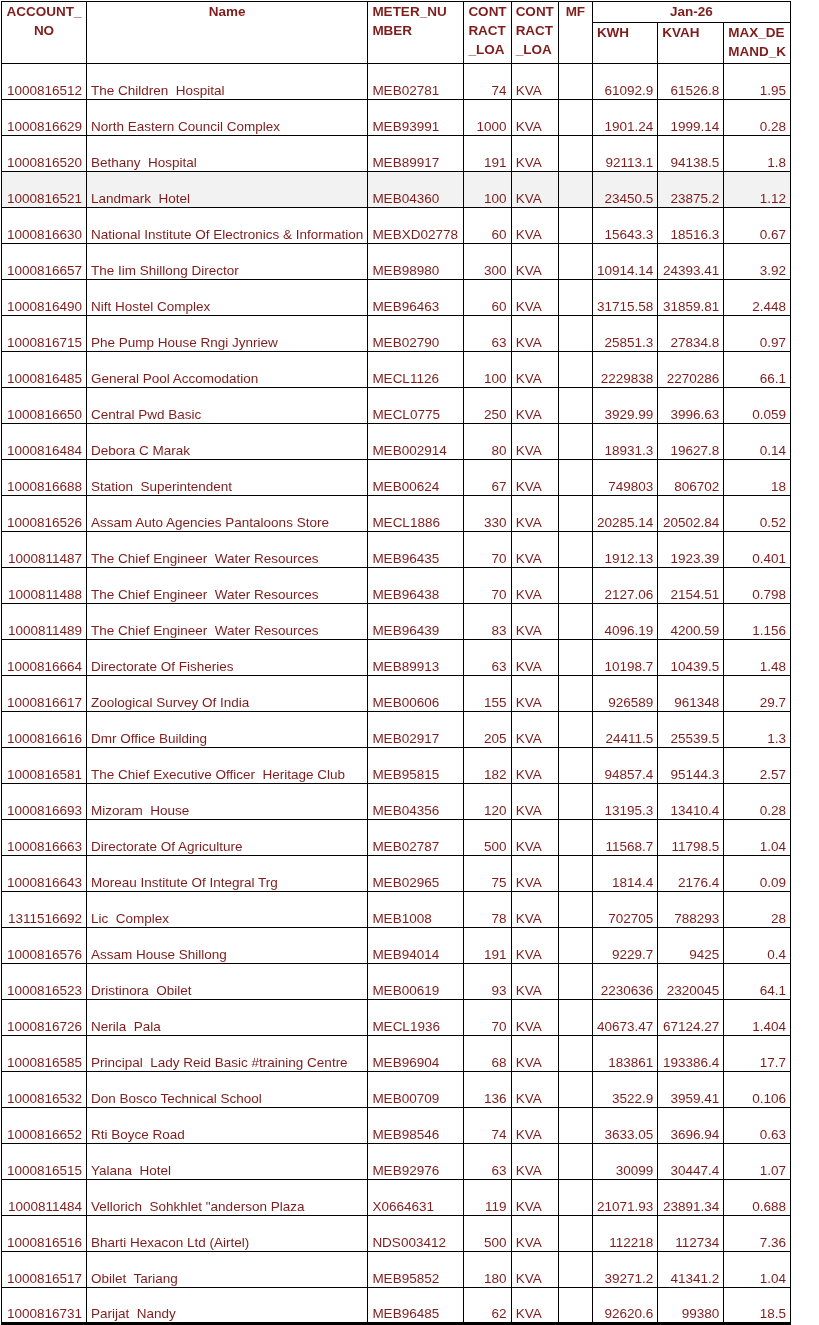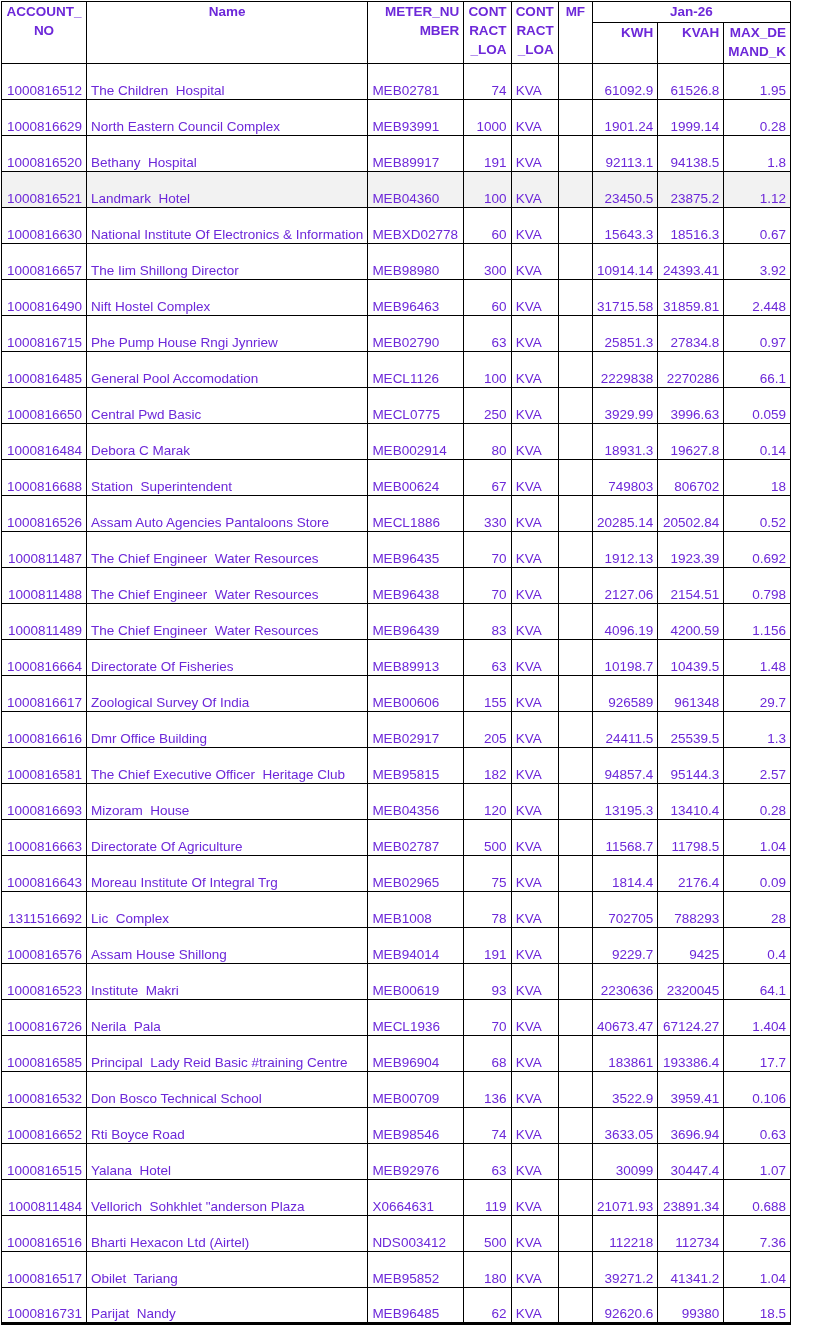--- a/index.html
+++ b/index.html
@@ -14,42 +14,42 @@
     position: relative;
     overflow: hidden;
     font-family: "Liberation Sans", sans-serif;
   }
   table.grid {
     border-collapse: collapse;
     table-layout: fixed;
     margin: 1px 0 0 1px;
     font-family: "Liberation Sans", sans-serif;
     font-size: 13.5px;
-    color: #6d28d9;
+    color: #7f1d1d;
     border: 1px solid #000000;
     border-bottom: 3px solid #000000;
   }
   table.grid th, table.grid td {
     border: 1px solid #000000;
     padding: 0 4px;
     overflow: hidden;
   }
   
   thead th {
     font-weight: bold;
     vertical-align: top;
     white-space: pre-line;
     line-height: 1.42;
     padding-top: 1px;
     font-size: 13.5px;
   }
   tr.hrow1 { height: 21px; }
   tr.hrow2 { height: 41px; }
   th.hc { text-align: center; }
-  th.hl { text-align: right; }
+  th.hl { text-align: left; }
   th.bb { border-bottom: 2px solid #000000; }
   
   tbody tr { height: 36px; }
   tbody td {
     vertical-align: bottom;
     padding-bottom: 8px;
     line-height: 1.1;
   }
   td.num { text-align: right; }
   td.txt { text-align: left; white-space: pre; }
@@ -239,21 +239,21 @@
         </tr>
         <tr>
           <td class="num">1000811487</td>
           <td class="txt">The Chief Engineer  Water Resources</td>
           <td class="txt">MEB96435</td>
           <td class="num">70</td>
           <td class="txt">KVA</td>
           <td class="txt"></td>
           <td class="num">1912.13</td>
           <td class="num">1923.39</td>
-          <td class="num">0.692</td>
+          <td class="num">0.401</td>
         </tr>
         <tr>
           <td class="num">1000811488</td>
           <td class="txt">The Chief Engineer  Water Resources</td>
           <td class="txt">MEB96438</td>
           <td class="num">70</td>
           <td class="txt">KVA</td>
           <td class="txt"></td>
           <td class="num">2127.06</td>
           <td class="num">2154.51</td>
@@ -364,21 +364,21 @@
           <td class="txt">MEB94014</td>
           <td class="num">191</td>
           <td class="txt">KVA</td>
           <td class="txt"></td>
           <td class="num">9229.7</td>
           <td class="num">9425</td>
           <td class="num">0.4</td>
         </tr>
         <tr>
           <td class="num">1000816523</td>
-          <td class="txt">Institute  Makri</td>
+          <td class="txt">Dristinora  Obilet</td>
           <td class="txt">MEB00619</td>
           <td class="num">93</td>
           <td class="txt">KVA</td>
           <td class="txt"></td>
           <td class="num">2230636</td>
           <td class="num">2320045</td>
           <td class="num">64.1</td>
         </tr>
         <tr>
           <td class="num">1000816726</td>

